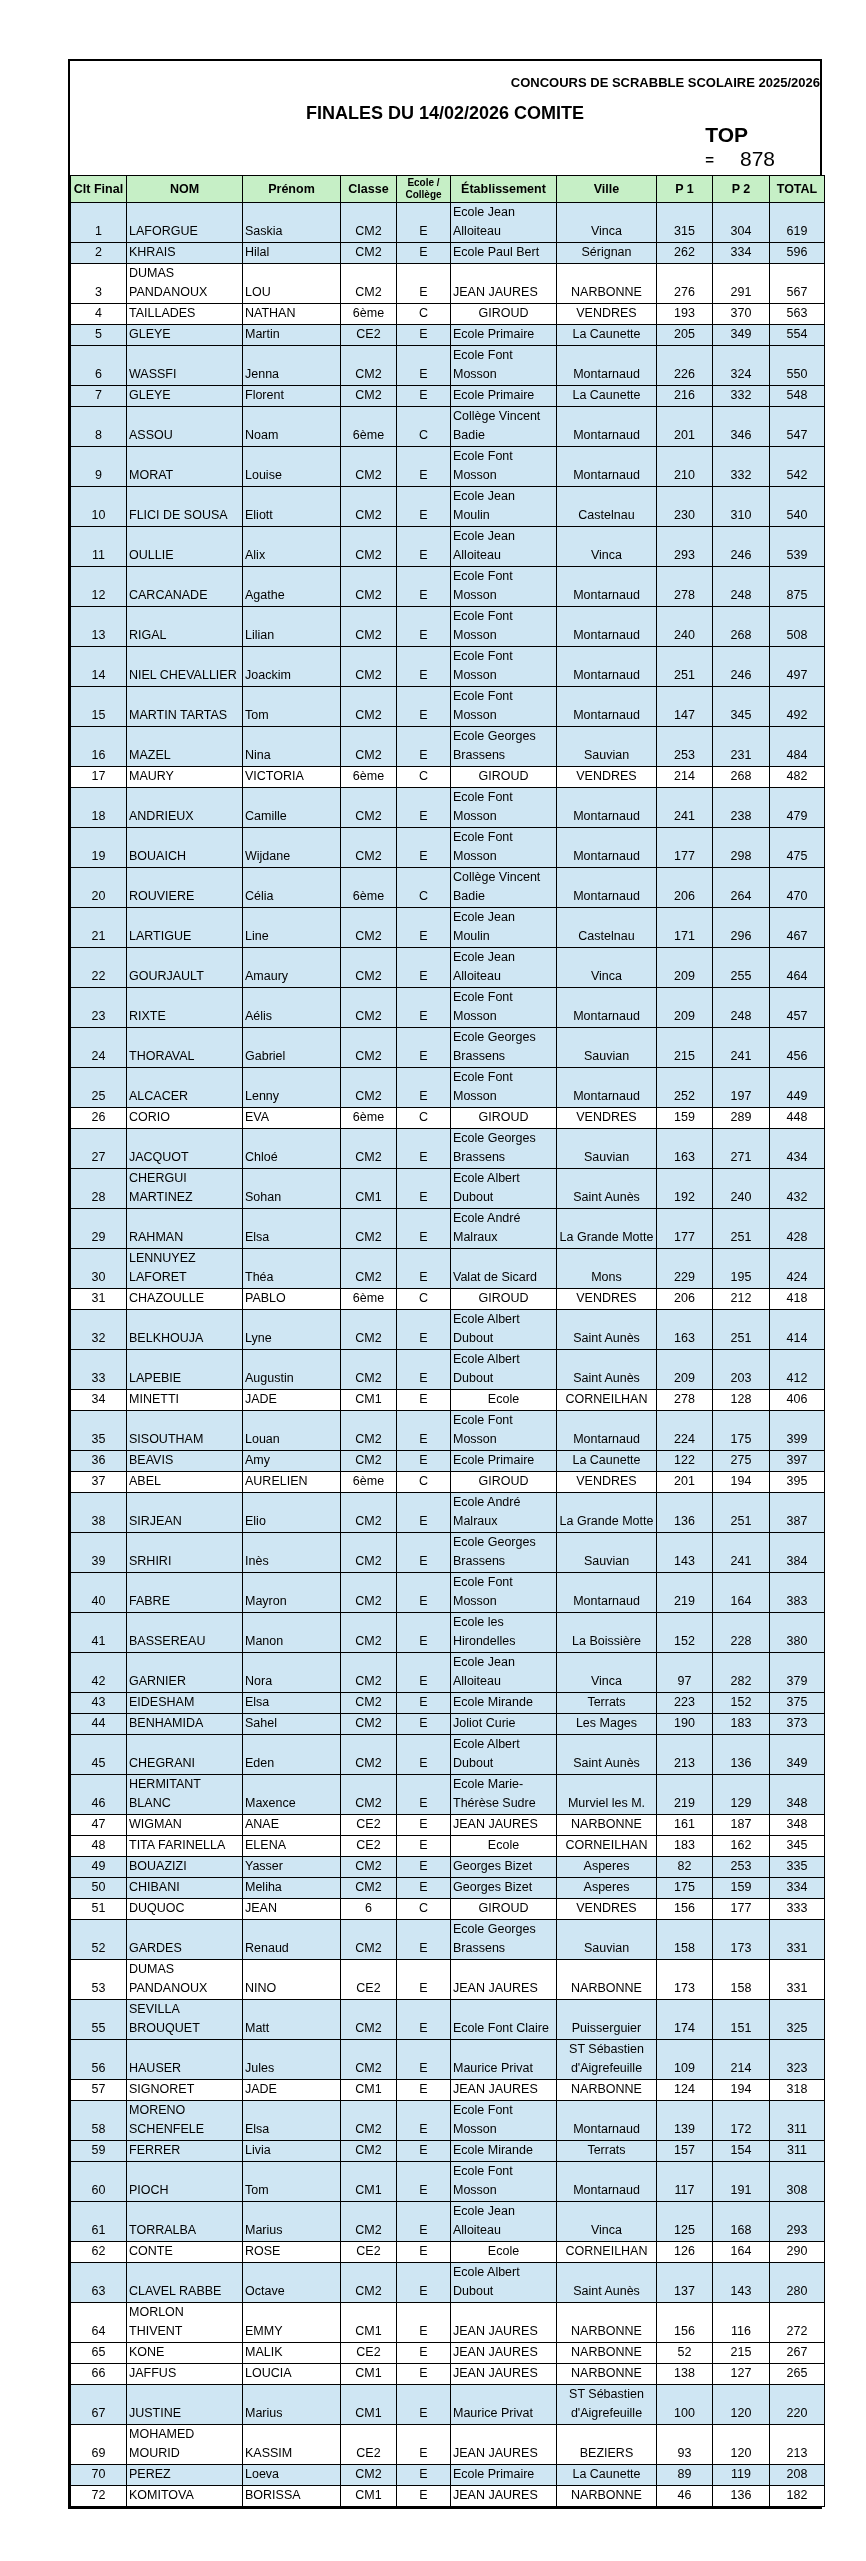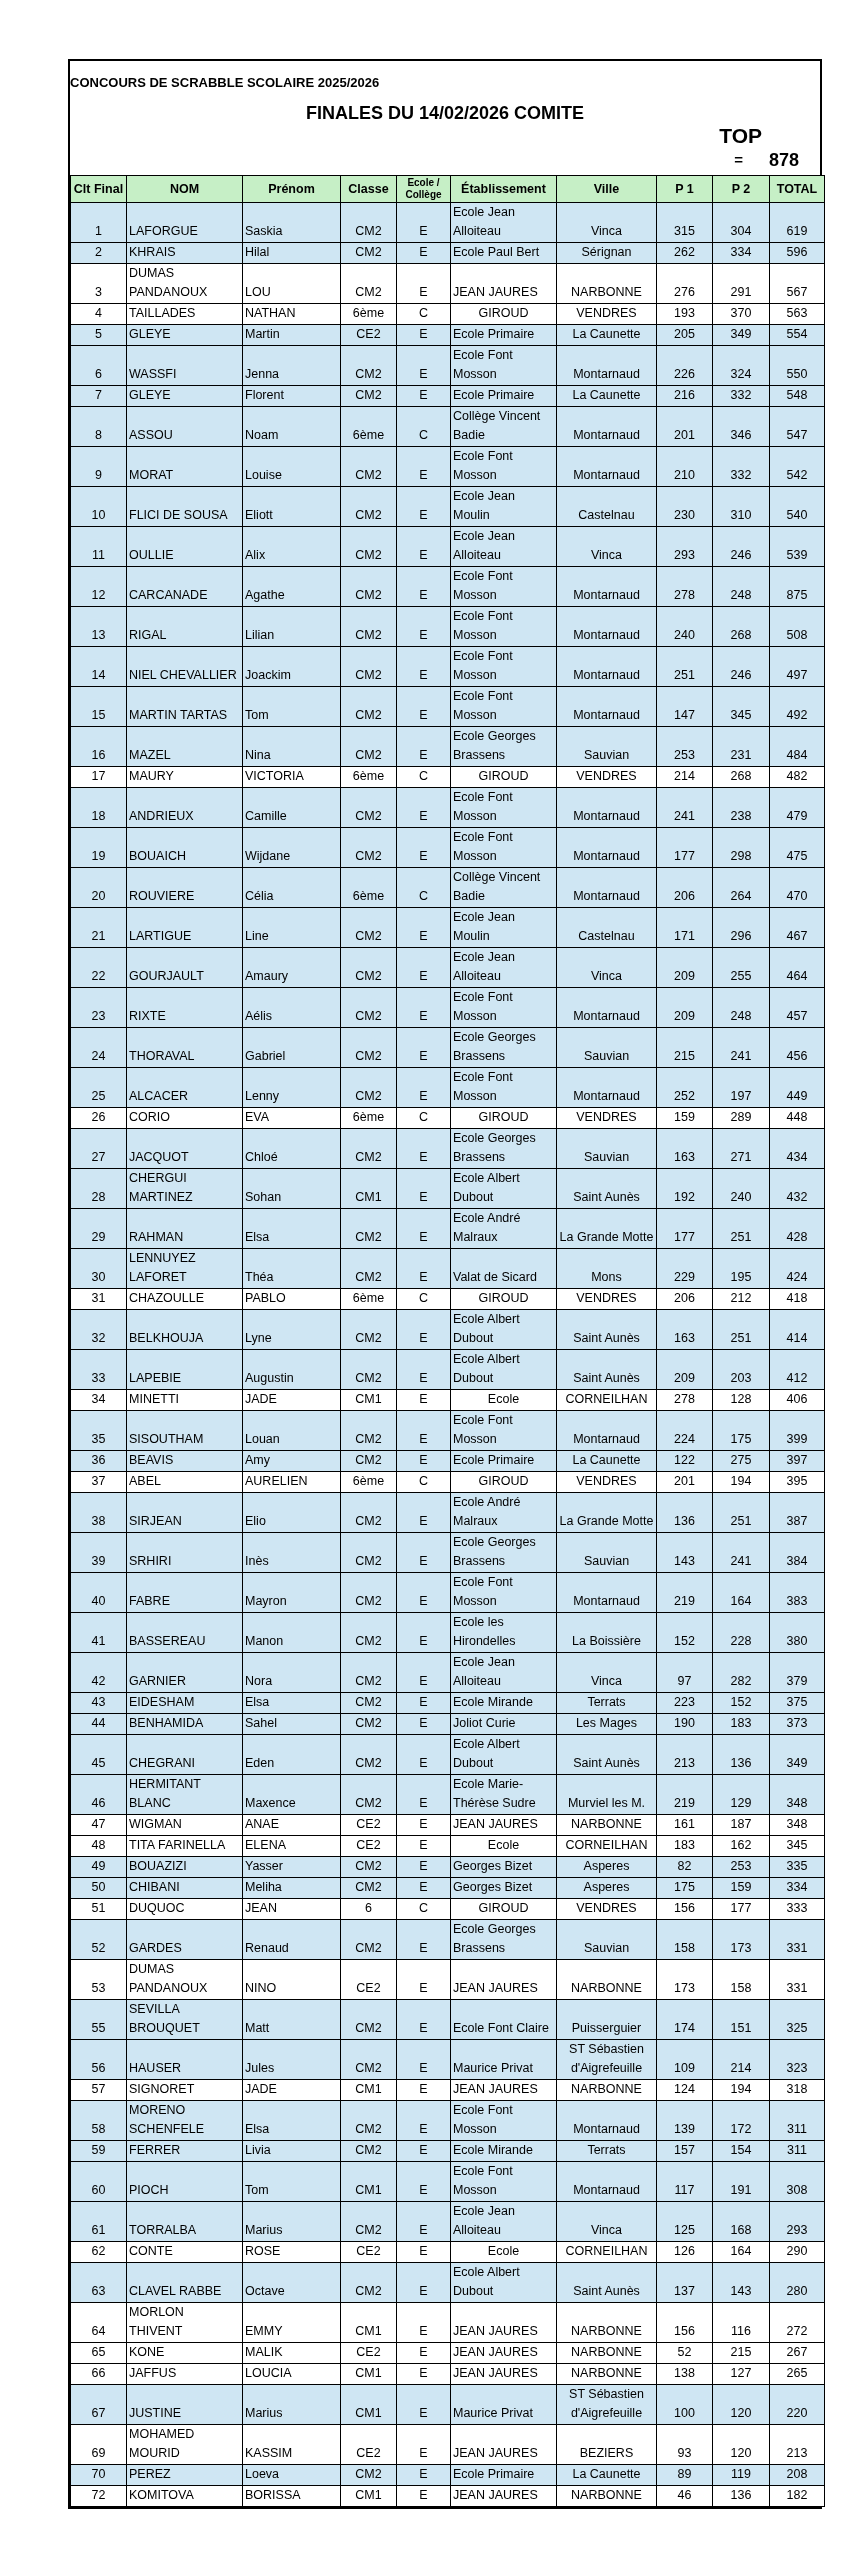--- a/index.html
+++ b/index.html
@@ -5,27 +5,27 @@
   html,body{margin:0;padding:0;background:#ffffff;}
   body{
     width:866px;height:2561px;position:relative;
     font-family:"Liberation Sans", sans-serif;color:#000;
   }
   .table-box{
     position:absolute;left:68px;top:59px;width:754px;
     border:2px solid #000;background:#fff;box-sizing:border-box;
   }
   .title-area{position:relative;height:114px;}
-  .title-line1{padding-top:14px;text-align:left;font-size:13px;font-weight:bold;}
+  .title-line1{padding-top:14px;text-align:right;font-size:13px;font-weight:bold;}
   .title-line2{padding-top:13px;text-align:center;font-size:18px;font-weight:bold;}
-  .topblock{position:absolute;right:6px;bottom:2px;text-align:center;}
+  .topblock{position:absolute;right:20px;bottom:2px;text-align:left;}
   .top-line1{font-size:21px;font-weight:bold;padding-right:52px;line-height:24px;}
   .top-line2{line-height:24px;}
   .top-line2 .eq{font-size:15px;font-weight:bold;margin-right:26px;vertical-align:1px;}
-  .top-line2 .val{font-size:18px;font-weight:bold;}
+  .top-line2 .val{font-size:21px;font-weight:normal;}
   table{border-collapse:collapse;width:100%;table-layout:fixed;}
   th,td{border:1px solid #000;box-sizing:border-box;overflow:hidden;}
   th{
     background:#c6efc6;font-size:12.5px;font-weight:bold;text-align:center;
     vertical-align:middle;height:24px;line-height:15px;padding:1px 2px;
   }
   th.small-th{font-size:10px;line-height:12px;}
   td{
     font-size:12.5px;line-height:19px;height:19px;vertical-align:bottom;
     padding:0 2px 1px 2px;background:#fff;word-wrap:break-word;

